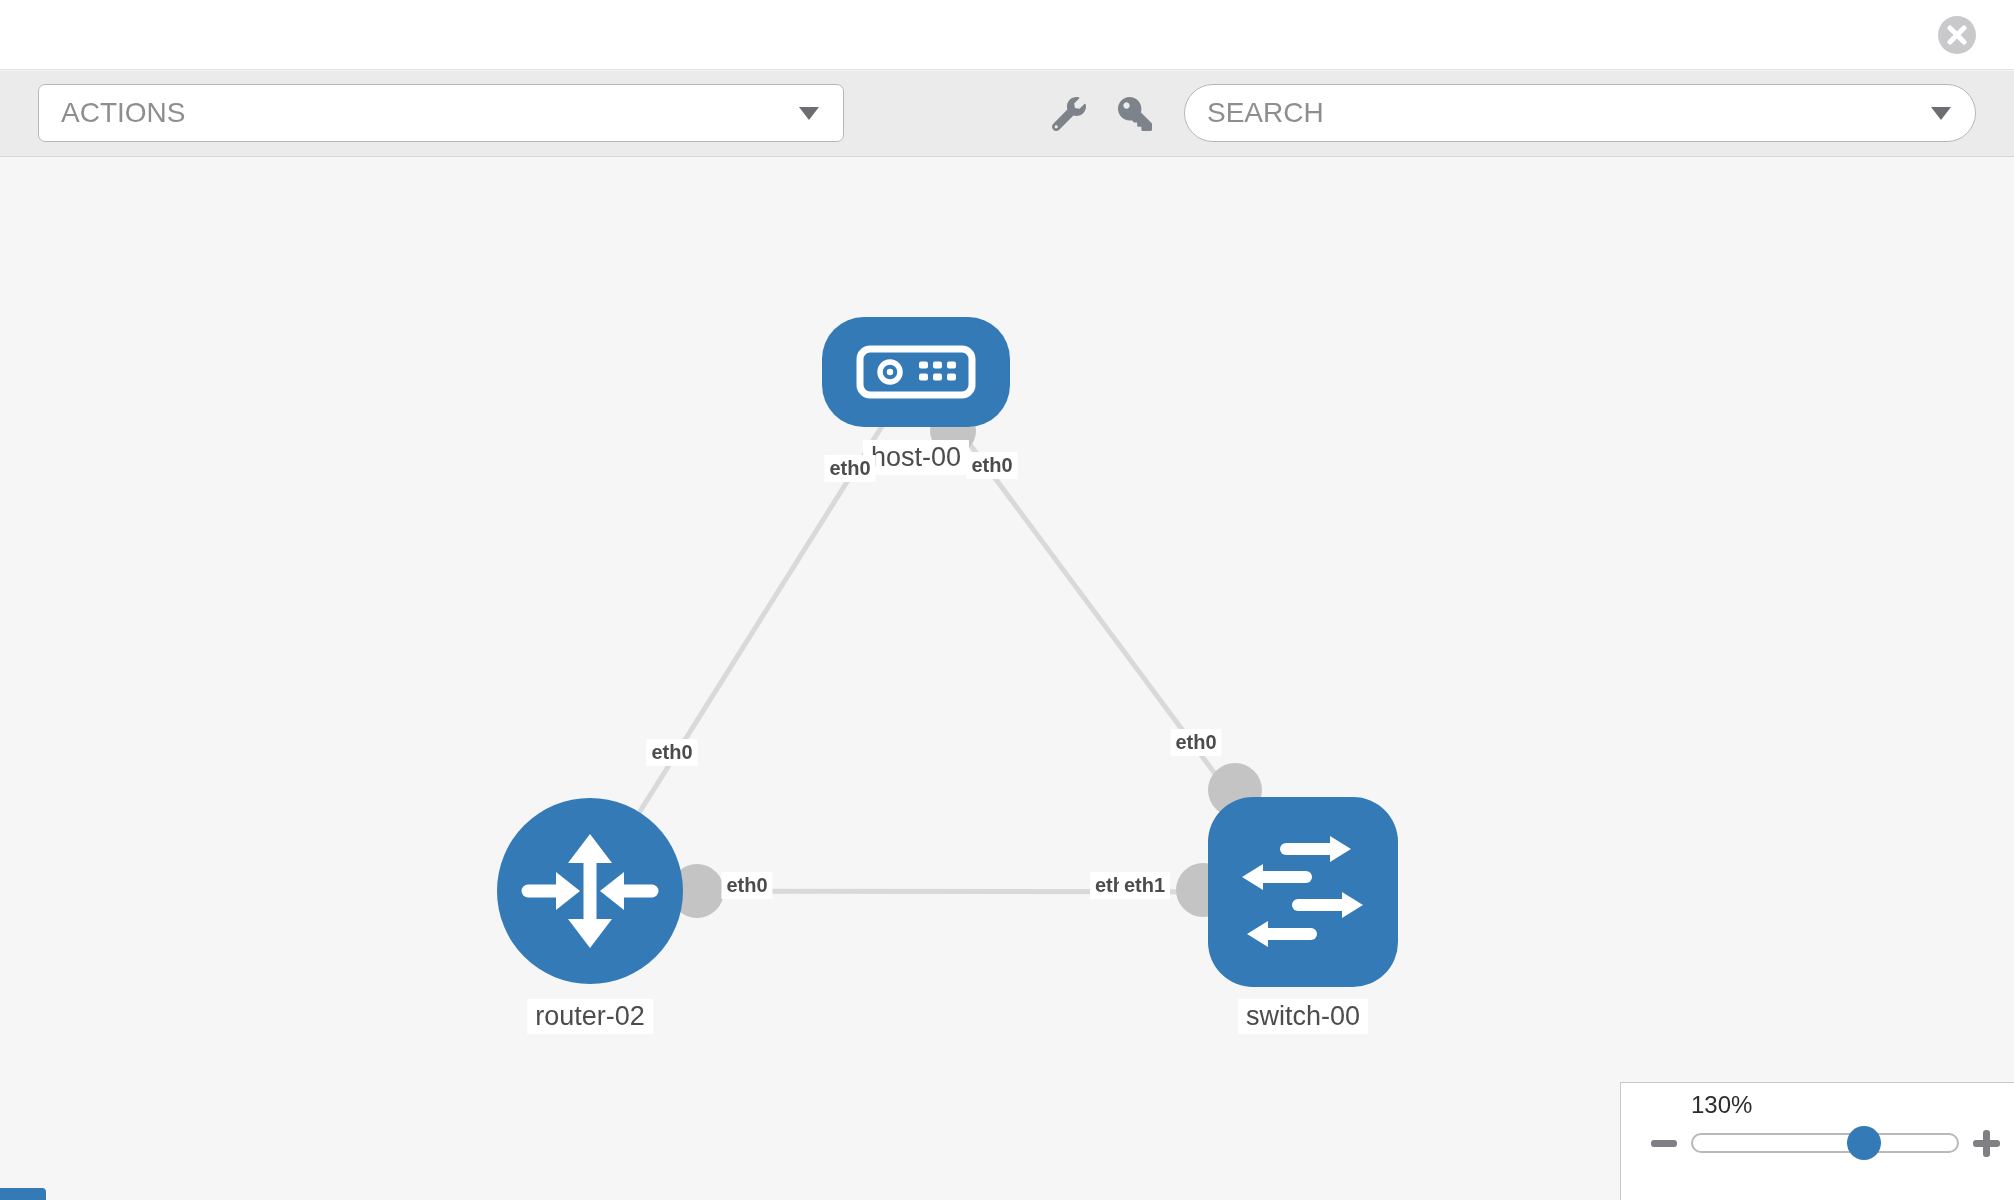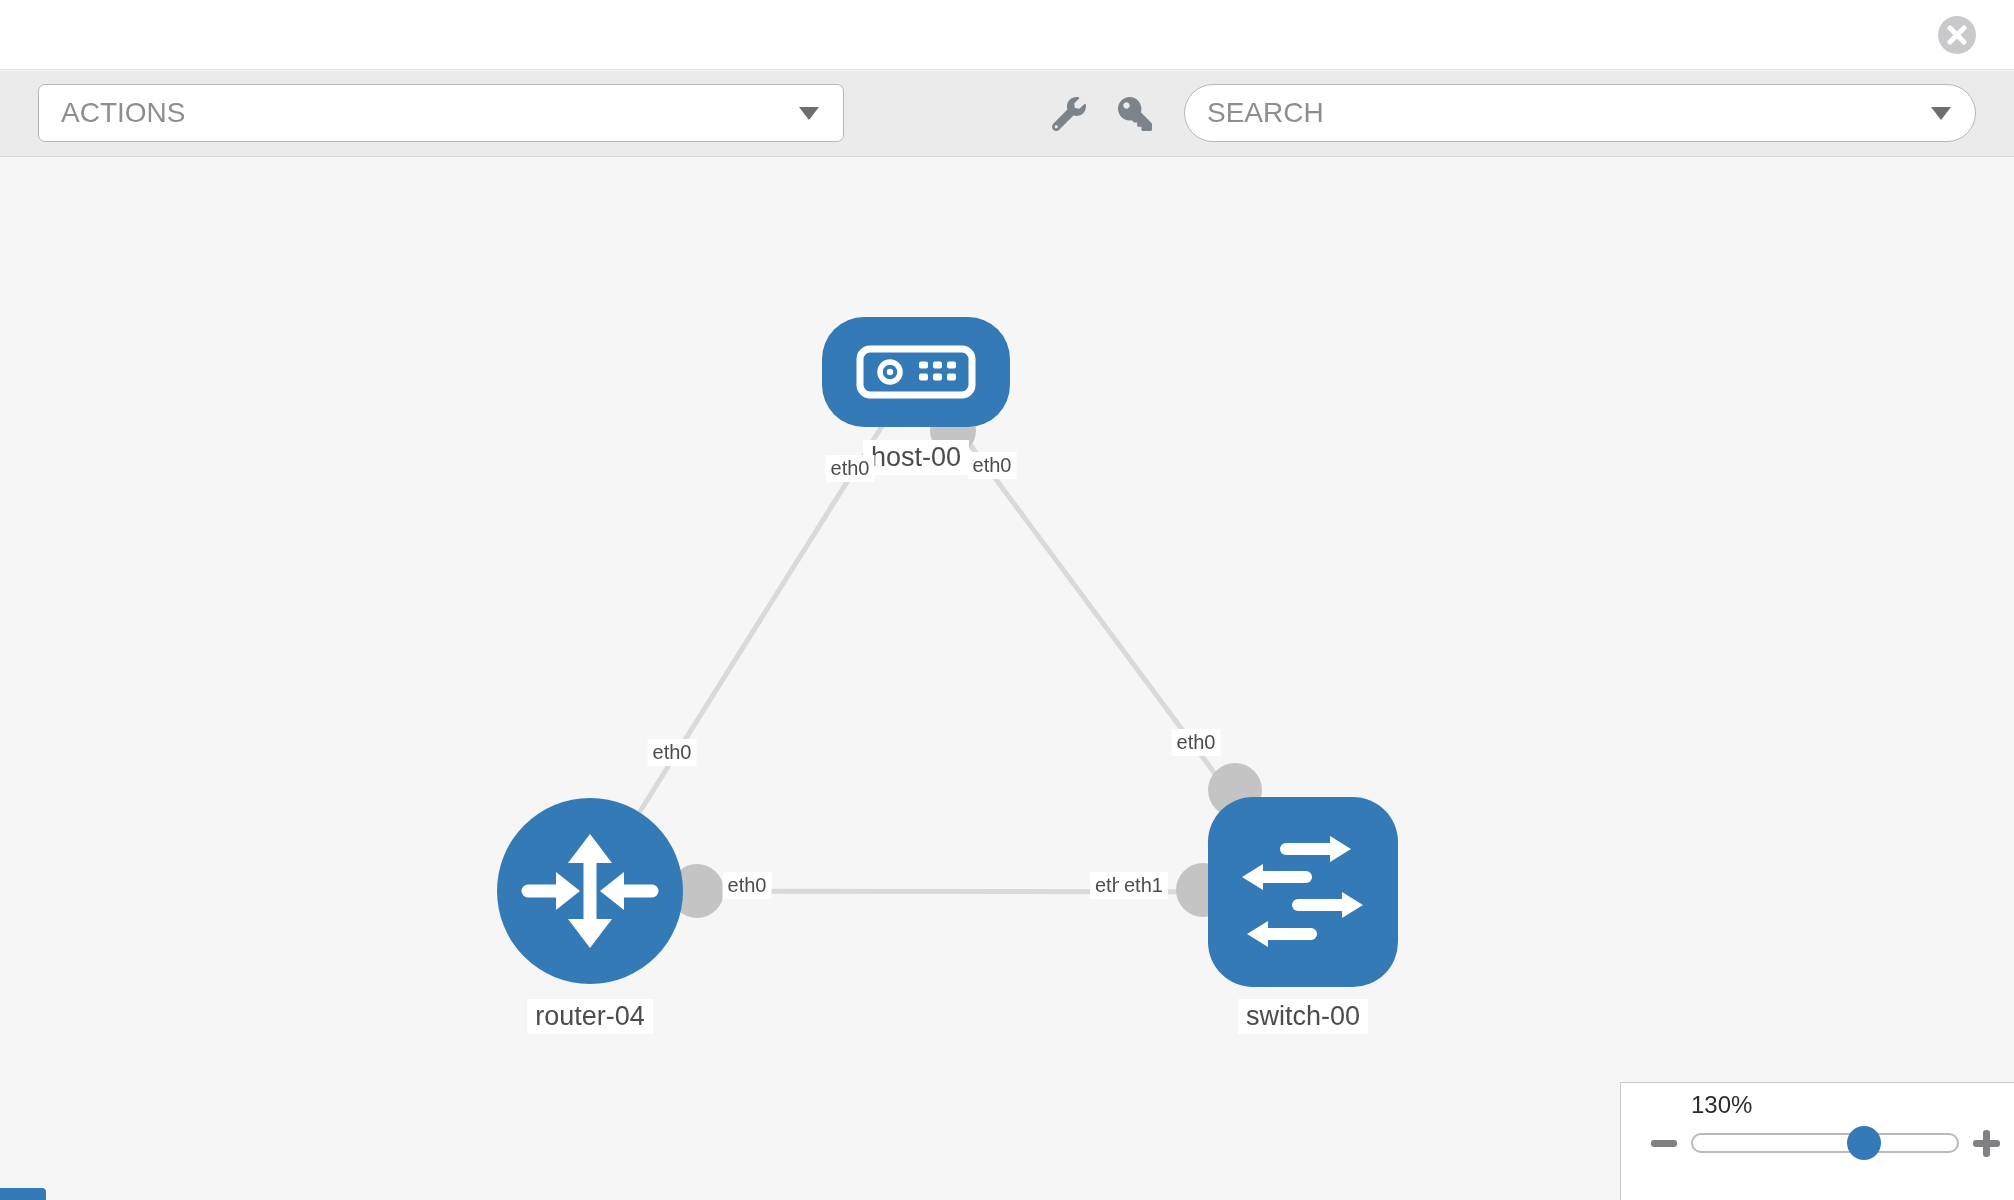--- a/index.html
+++ b/index.html
@@ -49,21 +49,21 @@
 
   
   .canvas { position:absolute; left:0; top:157px; width:2014px; height:1043px; background:#f6f6f6; }
   .topo   { position:absolute; left:0; top:0; }
 
   .lbl {
     position:absolute; background:#ffffff; color:#4c4c4c; white-space:nowrap;
     line-height:1.15;
   }
   .lbl-node { font-size:27px; padding:2px 8px; transform:translateX(-50%); }
-  .lbl-eth  { font-size:20px; padding:2px 5px; }
+  .lbl-eth  { font-size:20px; padding:2px 5px;font-weight:bold; }
   .ctr { transform:translateX(-50%); }
 
   
   .zoom-panel {
     position:absolute; left:1620px; top:1082px; width:400px; height:130px;
     background:#ffffff; border:1px solid #c9c9c9; box-sizing:border-box;
   }
   .zoom-level {
     position:absolute; left:70px; top:8px; width:268px; text-align:left;
     font-size:24px; color:#2c2c2c;
@@ -186,21 +186,21 @@
           <polygon points="1242,720 1263,707 1263,733" stroke="none"></polygon>
           <line x1="1298" y1="748" x2="1342" y2="748"></line>
           <polygon points="1363,748 1342,735 1342,761" stroke="none"></polygon>
           <line x1="1311" y1="777" x2="1268" y2="777"></line>
           <polygon points="1247,777 1268,764 1268,790" stroke="none"></polygon>
         </g>
       </g>
     </svg>
 
     <div class="lbl lbl-node" style="left:916px;  top:283px;">host-00</div>
-    <div class="lbl lbl-node" style="left:590px;  top:842px;">router-04</div>
+    <div class="lbl lbl-node" style="left:590px;  top:842px;">router-02</div>
     <div class="lbl lbl-node" style="left:1303px; top:842px;">switch-00</div>
 
     <div class="lbl lbl-eth ctr" style="left:850px;  top:298px;">eth0</div>
     <div class="lbl lbl-eth ctr" style="left:992px;  top:295px;">eth0</div>
     <div class="lbl lbl-eth ctr" style="left:672px;  top:582px;">eth0</div>
     <div class="lbl lbl-eth ctr" style="left:1196px; top:572px;">eth0</div>
     <div class="lbl lbl-eth ctr" style="left:747px;  top:715px;">eth0</div>
     <div class="lbl lbl-eth" style="left:1090px; top:715px; padding-right:0;">eth0</div>
     <div class="lbl lbl-eth" style="left:1119px; top:715px;">eth1</div>
   </div>

